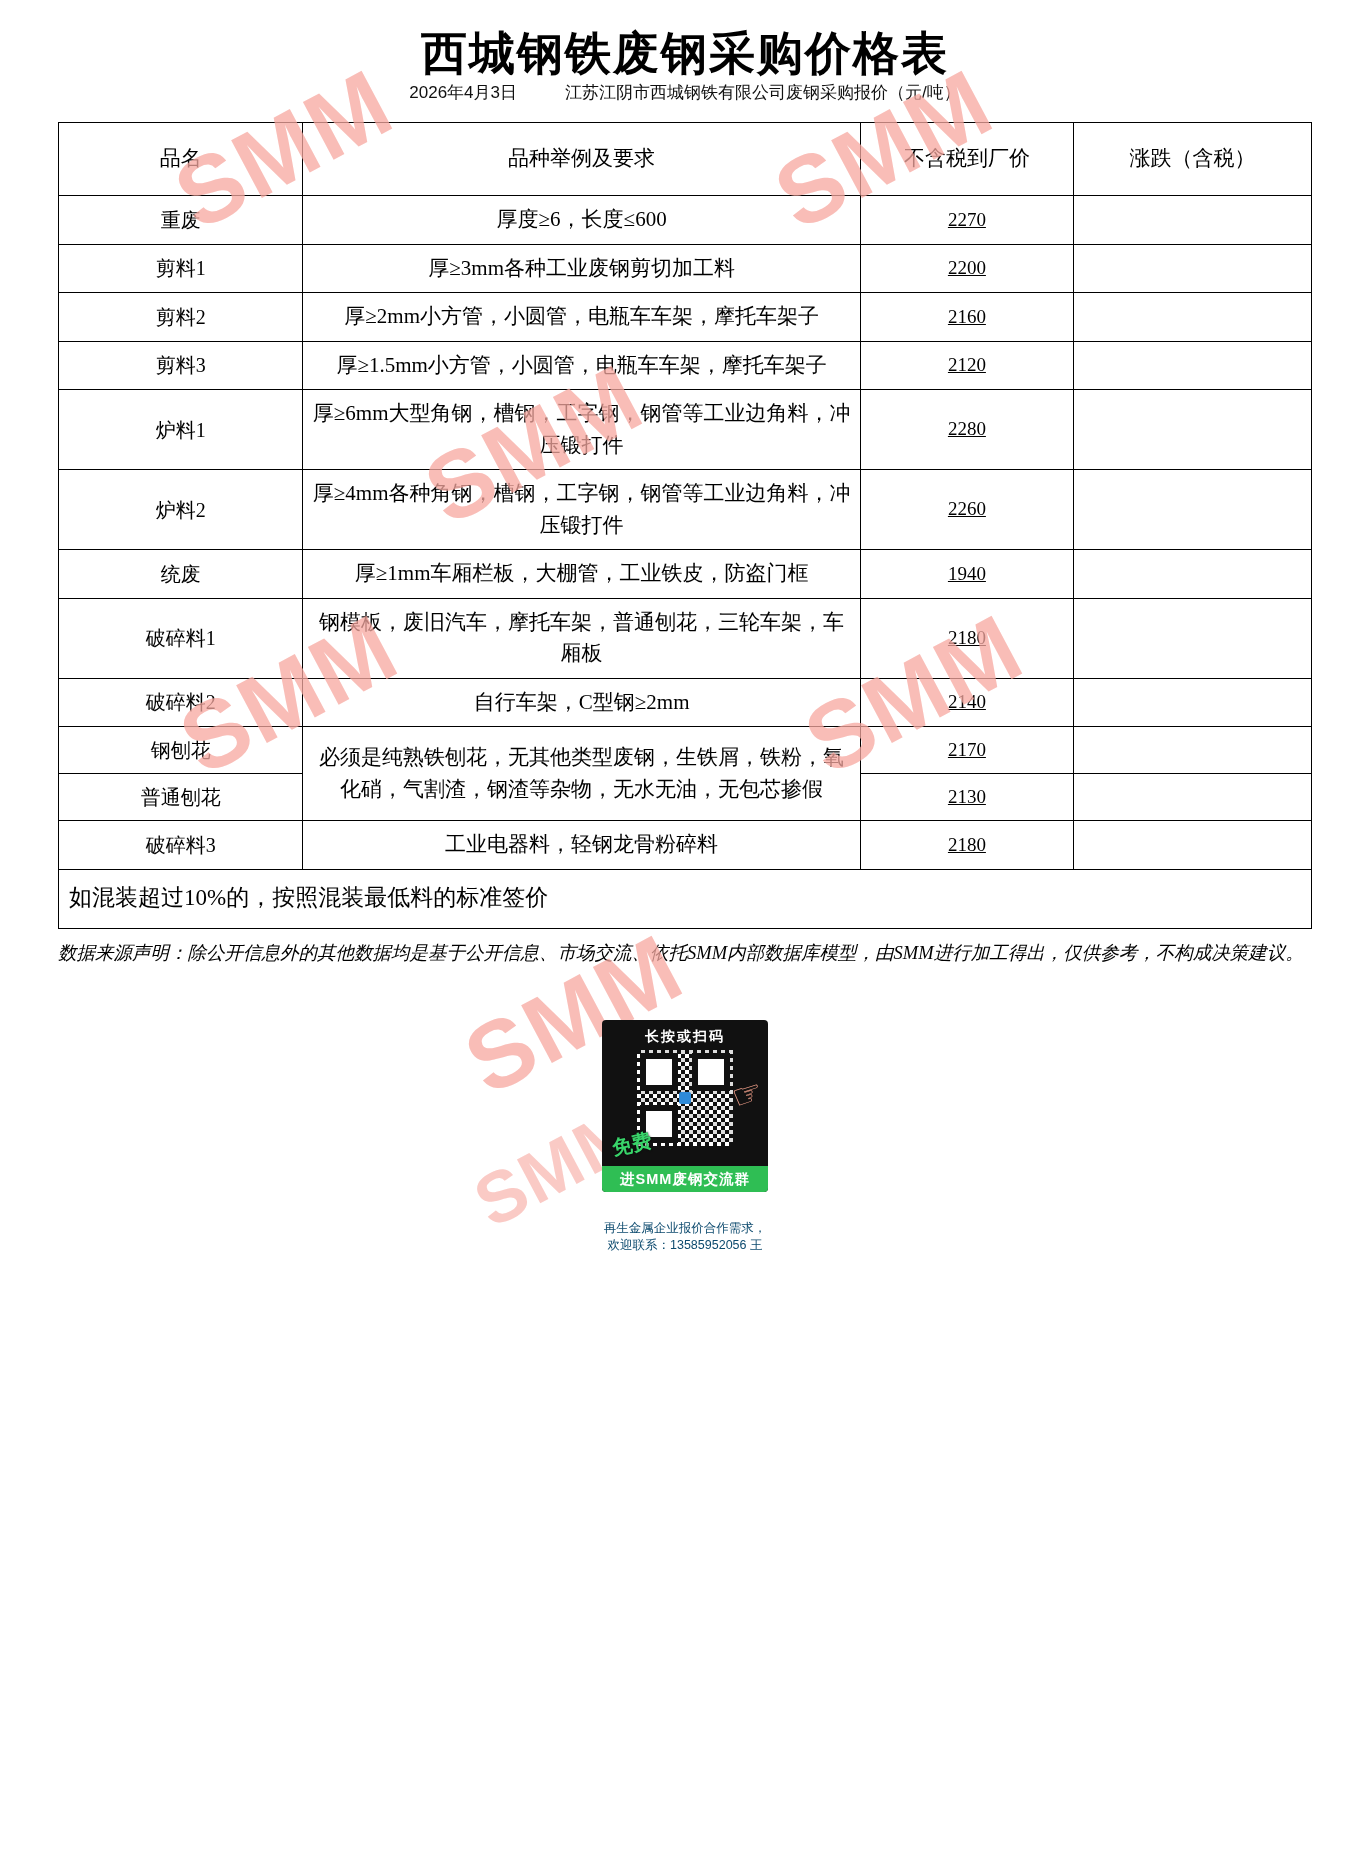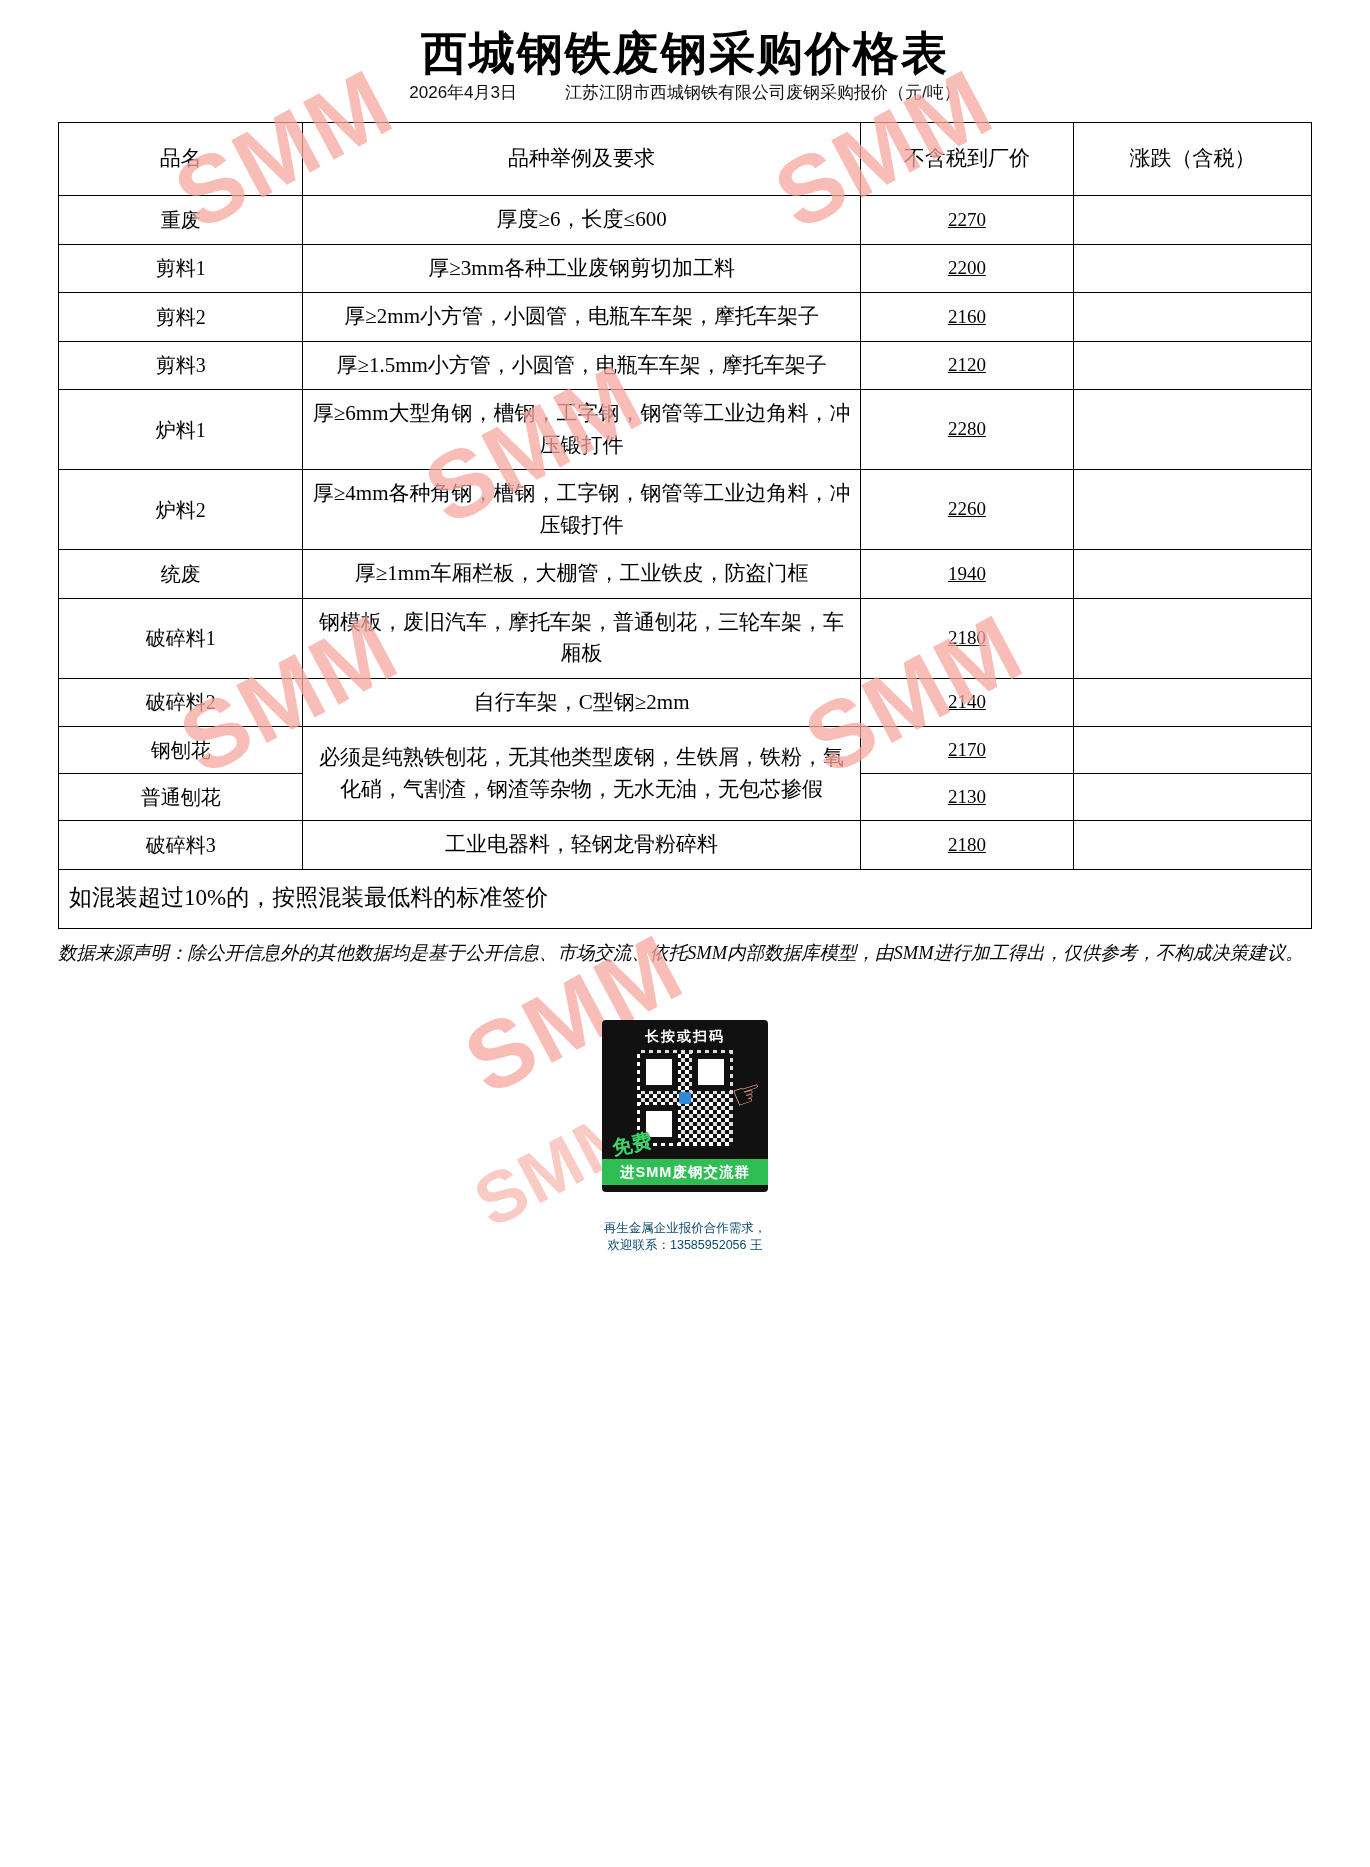--- a/index.html
+++ b/index.html
@@ -187,21 +187,21 @@
     bottom: 34px;
     color: #39d46a;
     font-family: "Liberation Sans", sans-serif;
     font-weight: bold;
     font-size: 20px;
     transform: rotate(-12deg);
     text-shadow: 0 0 2px #000;
   }
   .qr-footer {
     position: absolute;
-    left: 0; right: 0; bottom: 7px;
+    left: 0; right: 0; bottom: 0;
     height: 26px;
     background: #2fbe54;
     color: #fff;
     font-family: "Liberation Sans", sans-serif;
     font-weight: bold;
     font-size: 14.5px;
     text-align: center;
     line-height: 26px;
     letter-spacing: 1px;
   }

